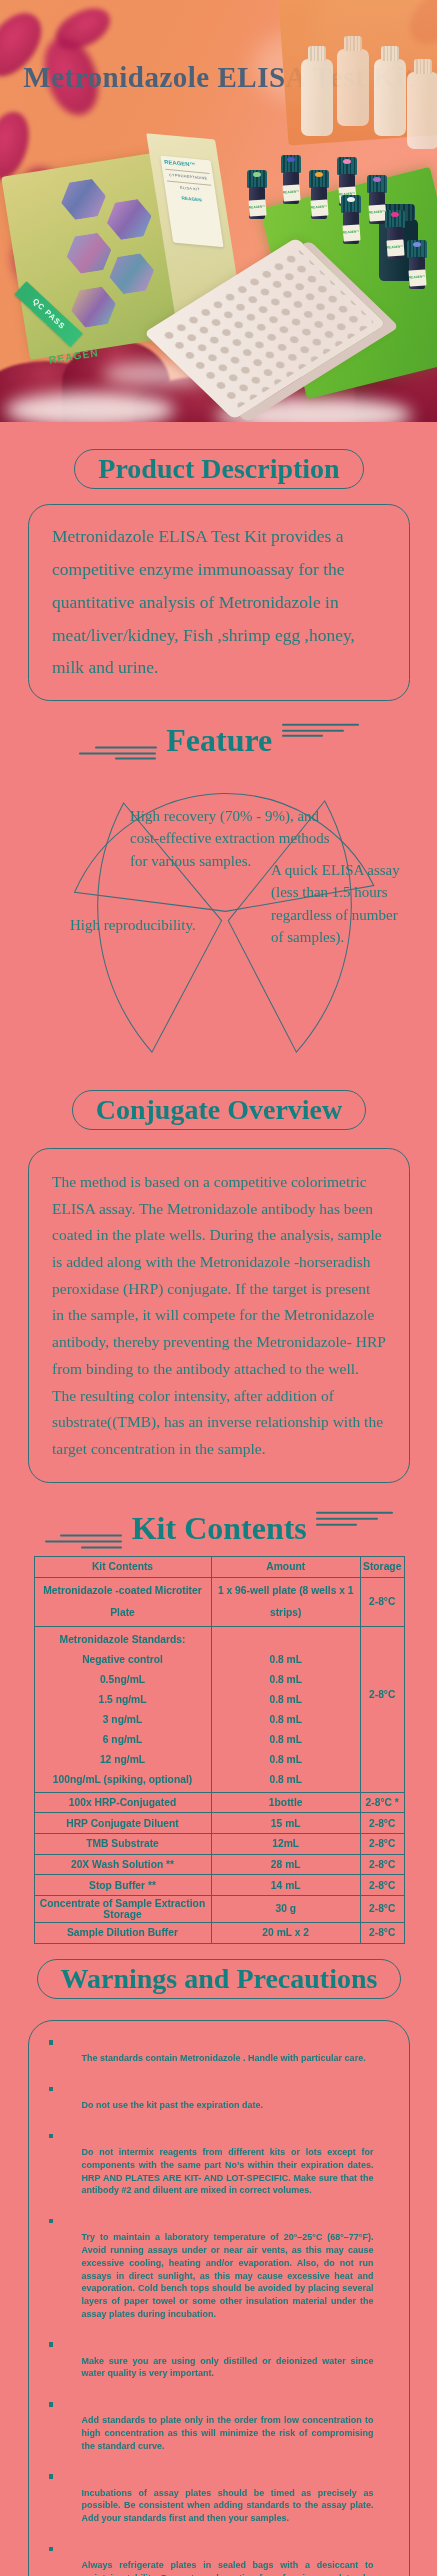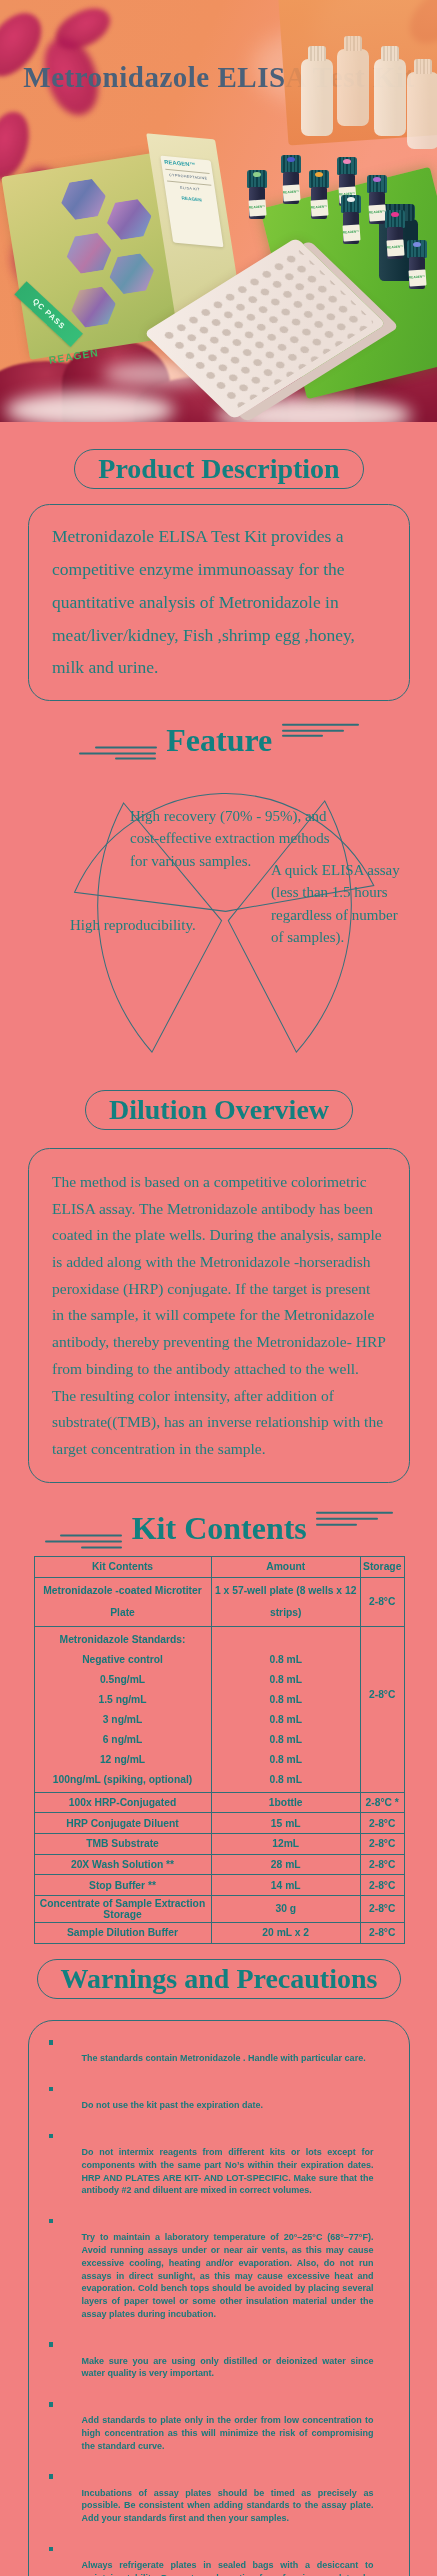--- a/index.html
+++ b/index.html
@@ -253,27 +253,27 @@
       <i></i>
       <i></i>
     </span>
 </div>
 <div class="feature-diagram">
   <svg width="392" height="290" viewBox="0 0 760 562">
     <path d="M 100 235 A 320 320 0 0 1 680 222 L 393 272 Z" fill="none" stroke="#37707c" stroke-width="2"></path>
     <path d="M 195 62 L 385 290 L 250 545 A 430 430 0 0 1 195 62 Z" fill="none" stroke="#37707c" stroke-width="2"></path>
     <path d="M 585 58 L 398 290 L 530 545 A 430 430 0 0 0 585 58 Z" fill="none" stroke="#37707c" stroke-width="2"></path>
   </svg>
-  <div class="petal-text pt-top">High recovery (70% - 95%), and cost-effective extraction methods for various samples.</div>
+  <div class="petal-text pt-top">High recovery (70% - 9%), and cost-effective extraction methods for various samples.</div>
   <div class="petal-text pt-left">High reproducibility.</div>
   <div class="petal-text pt-right">A quick ELISA assay (less than 1.5 hours regardless of number of samples).</div>
 </div>
 
 <div class="pill-wrap mt-proc">
-  <div class="pill">Dilution Overview</div>
+  <div class="pill">Conjugate Overview</div>
 </div>
 <div class="outline-box proc-box">
   <span>The method is based on a competitive colorimetric ELISA assay. The Metronidazole antibody has been coated in the plate wells. During the analysis, sample is added along with the Metronidazole -horseradish peroxidase (HRP) conjugate. If the target is present in the sample, it will compete for the Metronidazole antibody, thereby preventing the Metronidazole- HRP from binding to the antibody attached to the well. The resulting color intensity, after addition of substrate((TMB), has an inverse relationship with the target concentration in the sample.</span>
 </div>
 
 <div class="lined-header mt-kit">
   <span class="deco left">
       <i></i>
       <i></i>
       <i></i>
@@ -286,21 +286,21 @@
     </span>
 </div>
 <div class="kc-table">
   <div class="kc-row kc-head">
     <div class="kc-cell">Kit Contents</div>
     <div class="kc-cell">Amount</div>
     <div class="kc-cell">Storage</div>
   </div>
   <div class="kc-row kc-plate-row">
     <div class="kc-cell">Metronidazole -coated Microtiter Plate</div>
-    <div class="kc-cell">1 x 57-well plate (8 wells x 12 strips)</div>
+    <div class="kc-cell">1 x 96-well plate (8 wells x 1 strips)</div>
     <div class="kc-cell">2-8°C</div>
   </div>
   <div class="kc-row kc-group">
     <div class="kc-cell">
       <div>Metronidazole Standards:</div>
       <div>Negative control</div>
       <div>0.5ng/mL</div>
       <div>1.5 ng/mL</div>
       <div>3 ng/mL</div>
       <div>6 ng/mL</div>

